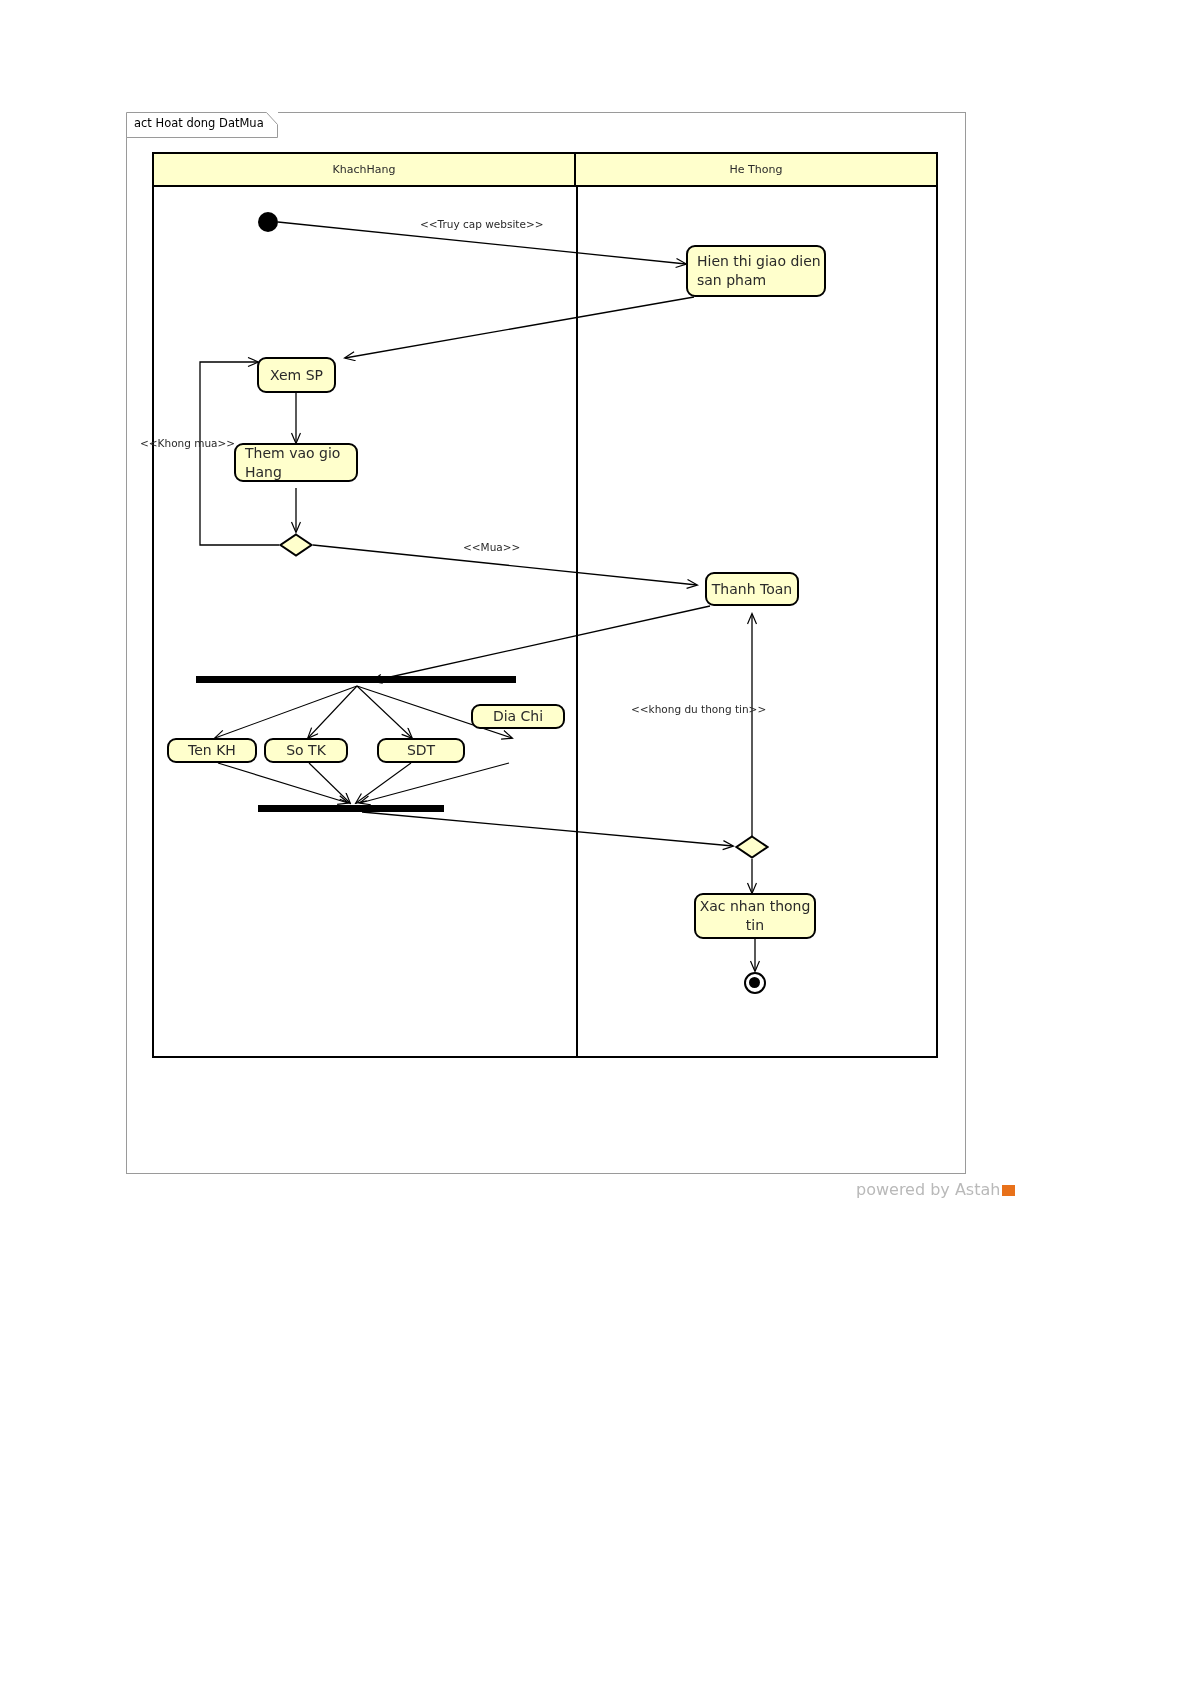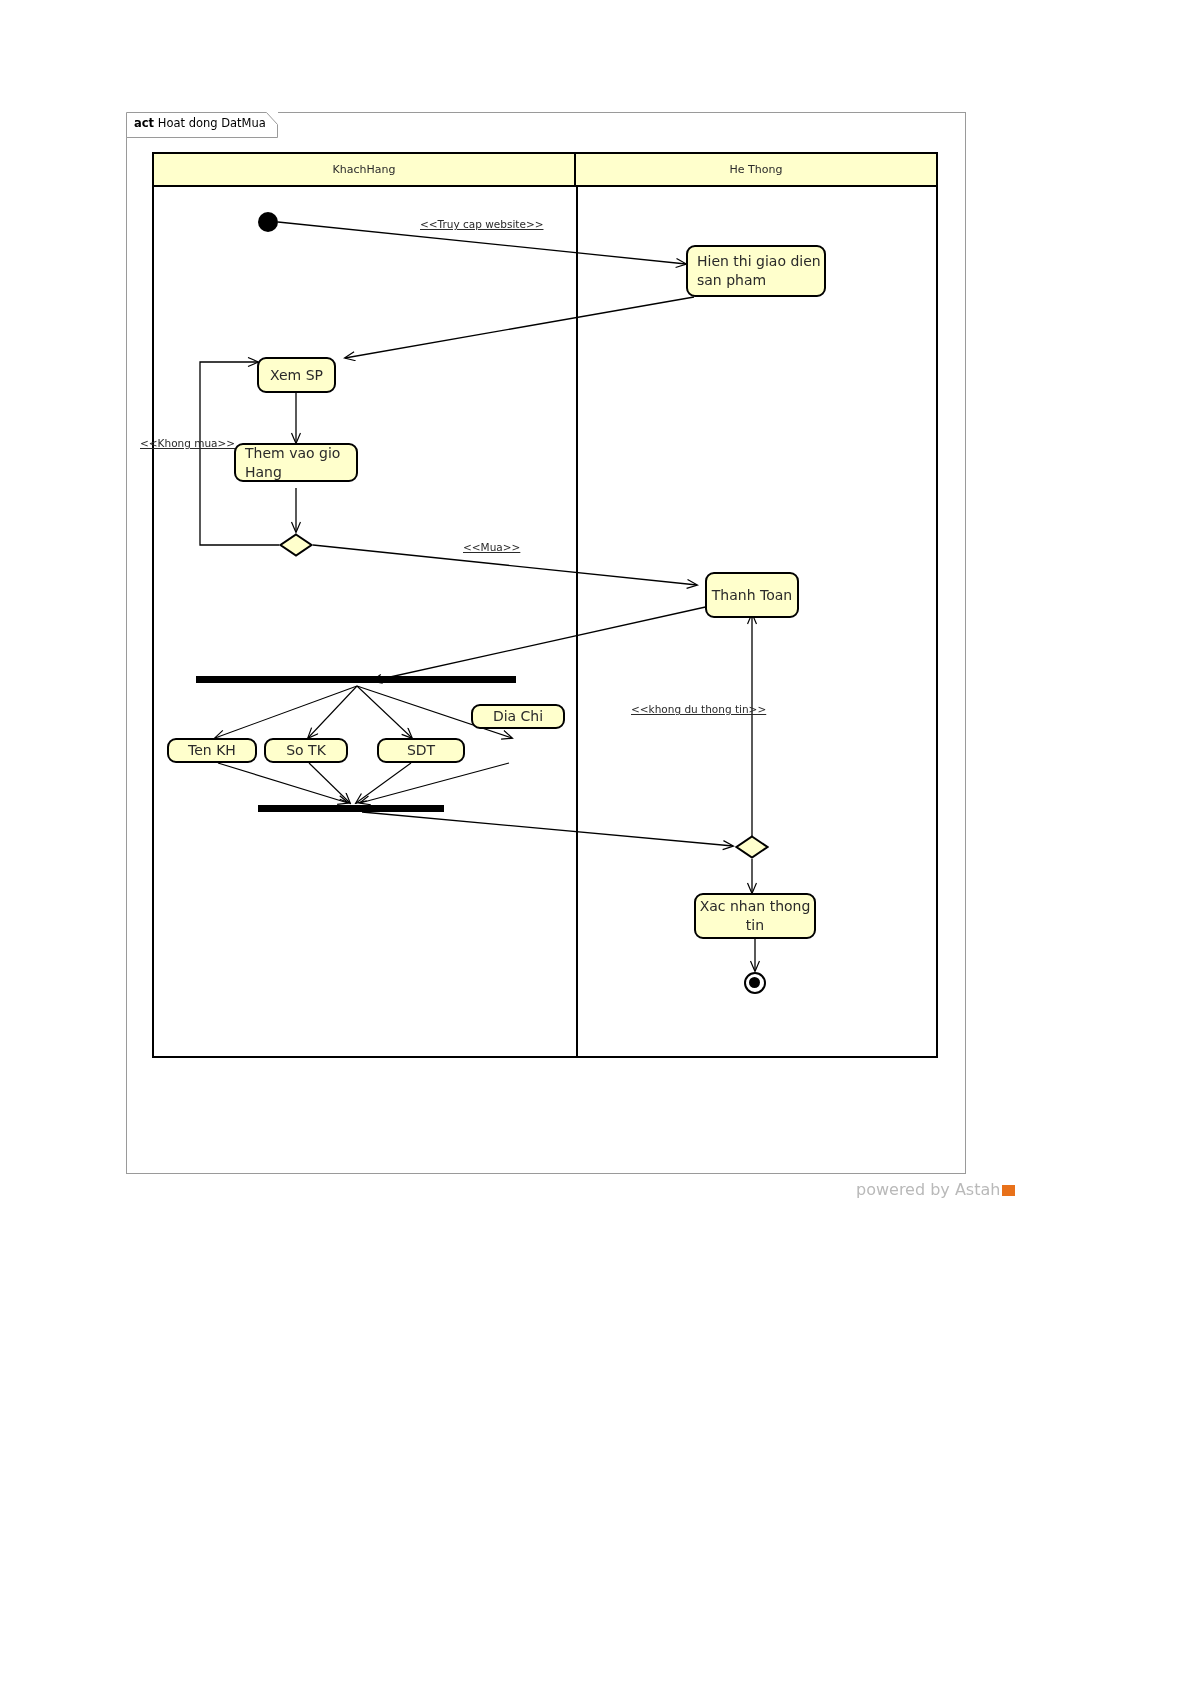--- a/index.html
+++ b/index.html
@@ -15,21 +15,21 @@
   
   #frame-tab{
     position:absolute;left:126px;top:112px;height:25px;
     box-sizing:border-box;background:#ffffff;
   }
   #frame-tab svg{display:block;}
   #frame-tab-text{
     position:absolute;left:8px;top:4px;font-size:11.5px;color:#000;
     white-space:nowrap;letter-spacing:0px;
   }
-  #frame-tab-text b{font-weight:bold;}
+  #frame-tab-text b{font-weight:normal;}
 
   
   #lanes{
     position:absolute;left:152px;top:152px;width:786px;height:906px;
     border:2px solid #000;box-sizing:border-box;background:#ffffff;
   }
   .lane-header{
     position:absolute;top:0;height:33px;background:#ffffcc;
     border-bottom:2px solid #000;box-sizing:border-box;
     display:flex;align-items:center;justify-content:center;
@@ -68,21 +68,20 @@
     border-radius:50%;background:#000;
   }
   .decision{
     position:absolute;width:34px;height:24px;
   }
   .bar{position:absolute;background:#000;height:7px;}
 
   .edge-label{
     position:absolute;font-size:10.5px;color:#2a2a2a;white-space:nowrap;
     background:transparent;
-    text-decoration:underline;
   }
 
   
   #astah-watermark{
     position:absolute;left:856px;top:1180px;
     font-size:16px;color:#b9b9b9;white-space:nowrap;
     display:flex;align-items:center;gap:2px;
   }
   #astah-logo{
     display:inline-block;width:13px;height:11px;background:#e8711a;
@@ -173,21 +172,21 @@
     <div>Hang</div>
   </div>
 </div>
 
 <div class="decision" style="left:279px;top:533px;">
   <svg width="34" height="24" viewBox="0 0 34 24">
     <polygon points="17,1.5 32.5,12 17,22.5 1.5,12" fill="#ffffcc" stroke="#000" stroke-width="2"></polygon>
   </svg>
 </div>
 
-<div class="act center" style="left:705px;top:572px;width:94px;height:46px;">
+<div class="act center" style="left:705px;top:572px;width:94px;height:34px;">
   <span>Thanh Toan</span>
 </div>
 
 <div class="bar" style="left:196px;top:676px;width:320px;"></div>
 
 <div class="act center" style="left:167px;top:738px;width:90px;height:25px;">
   <span>Ten KH</span>
 </div>
 <div class="act center" style="left:264px;top:738px;width:84px;height:25px;">
   <span>So TK</span>

